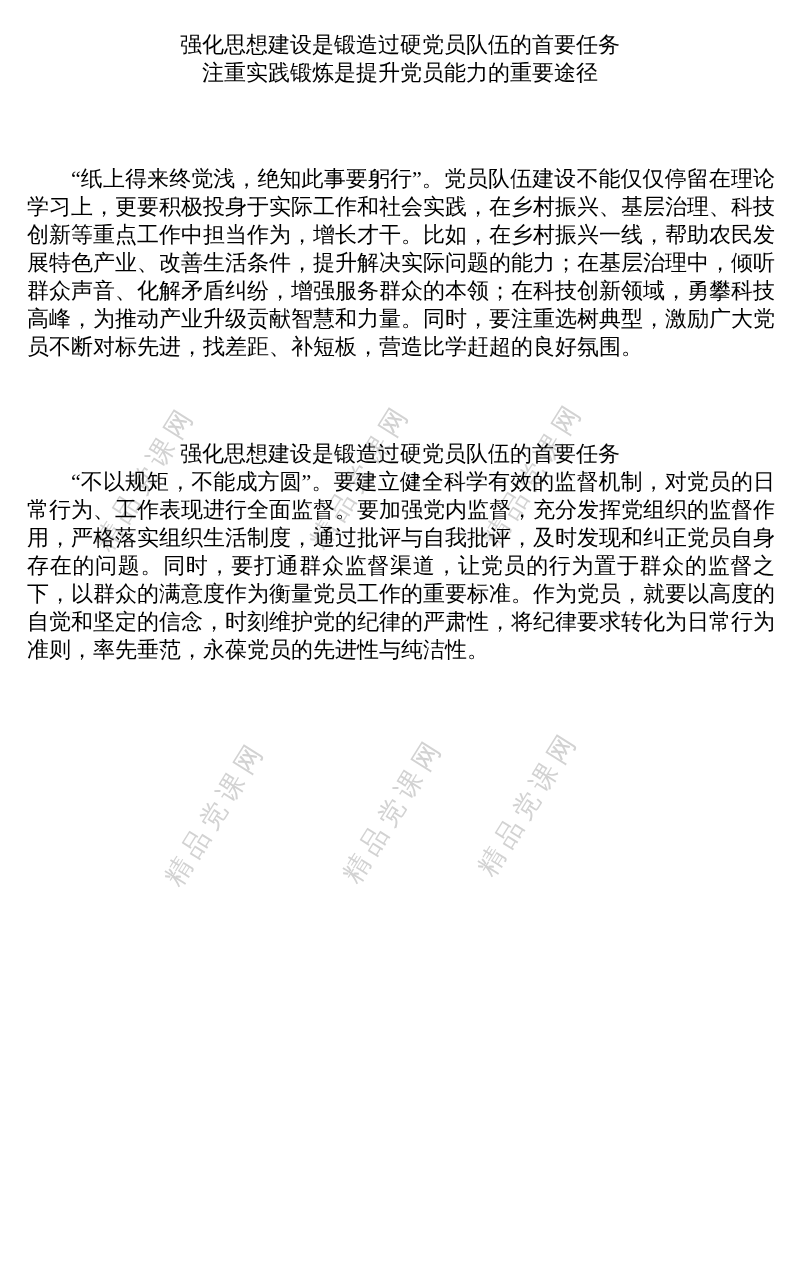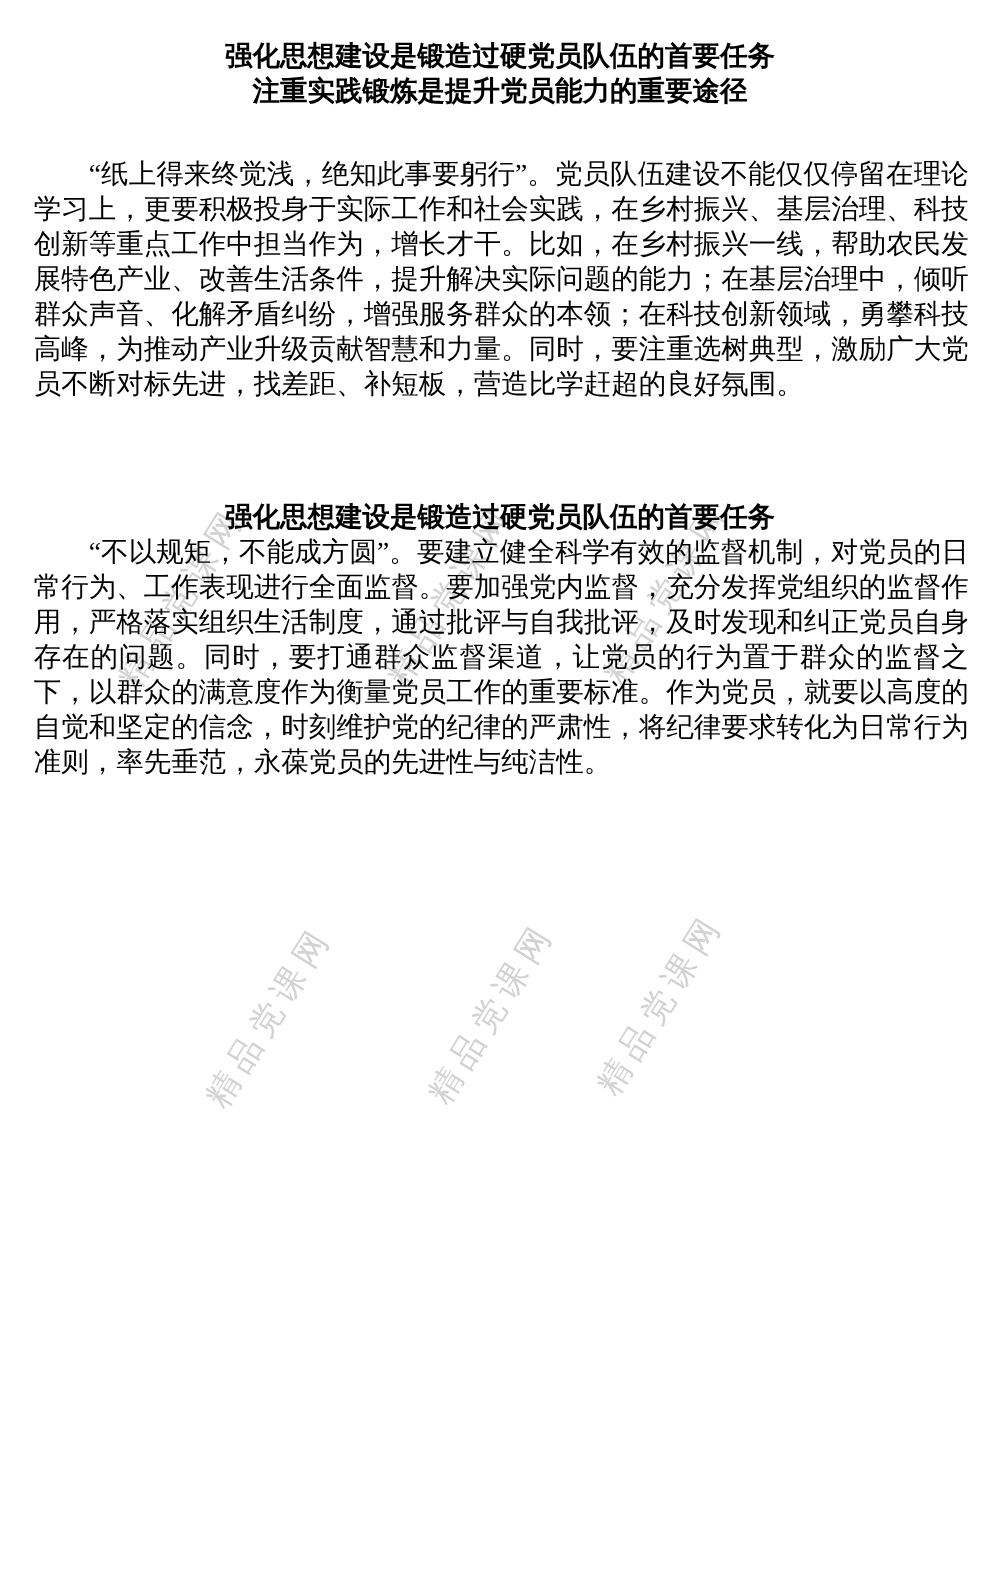--- a/index.html
+++ b/index.html
@@ -38,34 +38,34 @@
     user-select: none;
   }
   .content {
     position: relative;
     z-index: 1;
   }
   .heading {
     margin: 0;
     font-size: 22px;
     line-height: 28px;
-    font-weight: bold;
+    font-weight: normal;
     text-align: center;
   }
   .para {
     margin: 0 25px 0 27px;
     font-size: 22px;
     line-height: 28px;
     text-align: justify;
     text-indent: 2em;
   }
   #h1 { margin-top: 31px; }
   #p1 { margin-top: 82px; }
   #h2 { }
-  #p2 { margin-top: 38px; }
+  #p2 { margin-top: 78px; }
   #h3 { margin-top: 79px; }
   #p3 { }
 </style>
 </head>
 <body>
 
 <div class="page">
 
   <div class="wm-layer">
     <span class="wm" style="left:145px; top:447px;">精品党课网</span>

